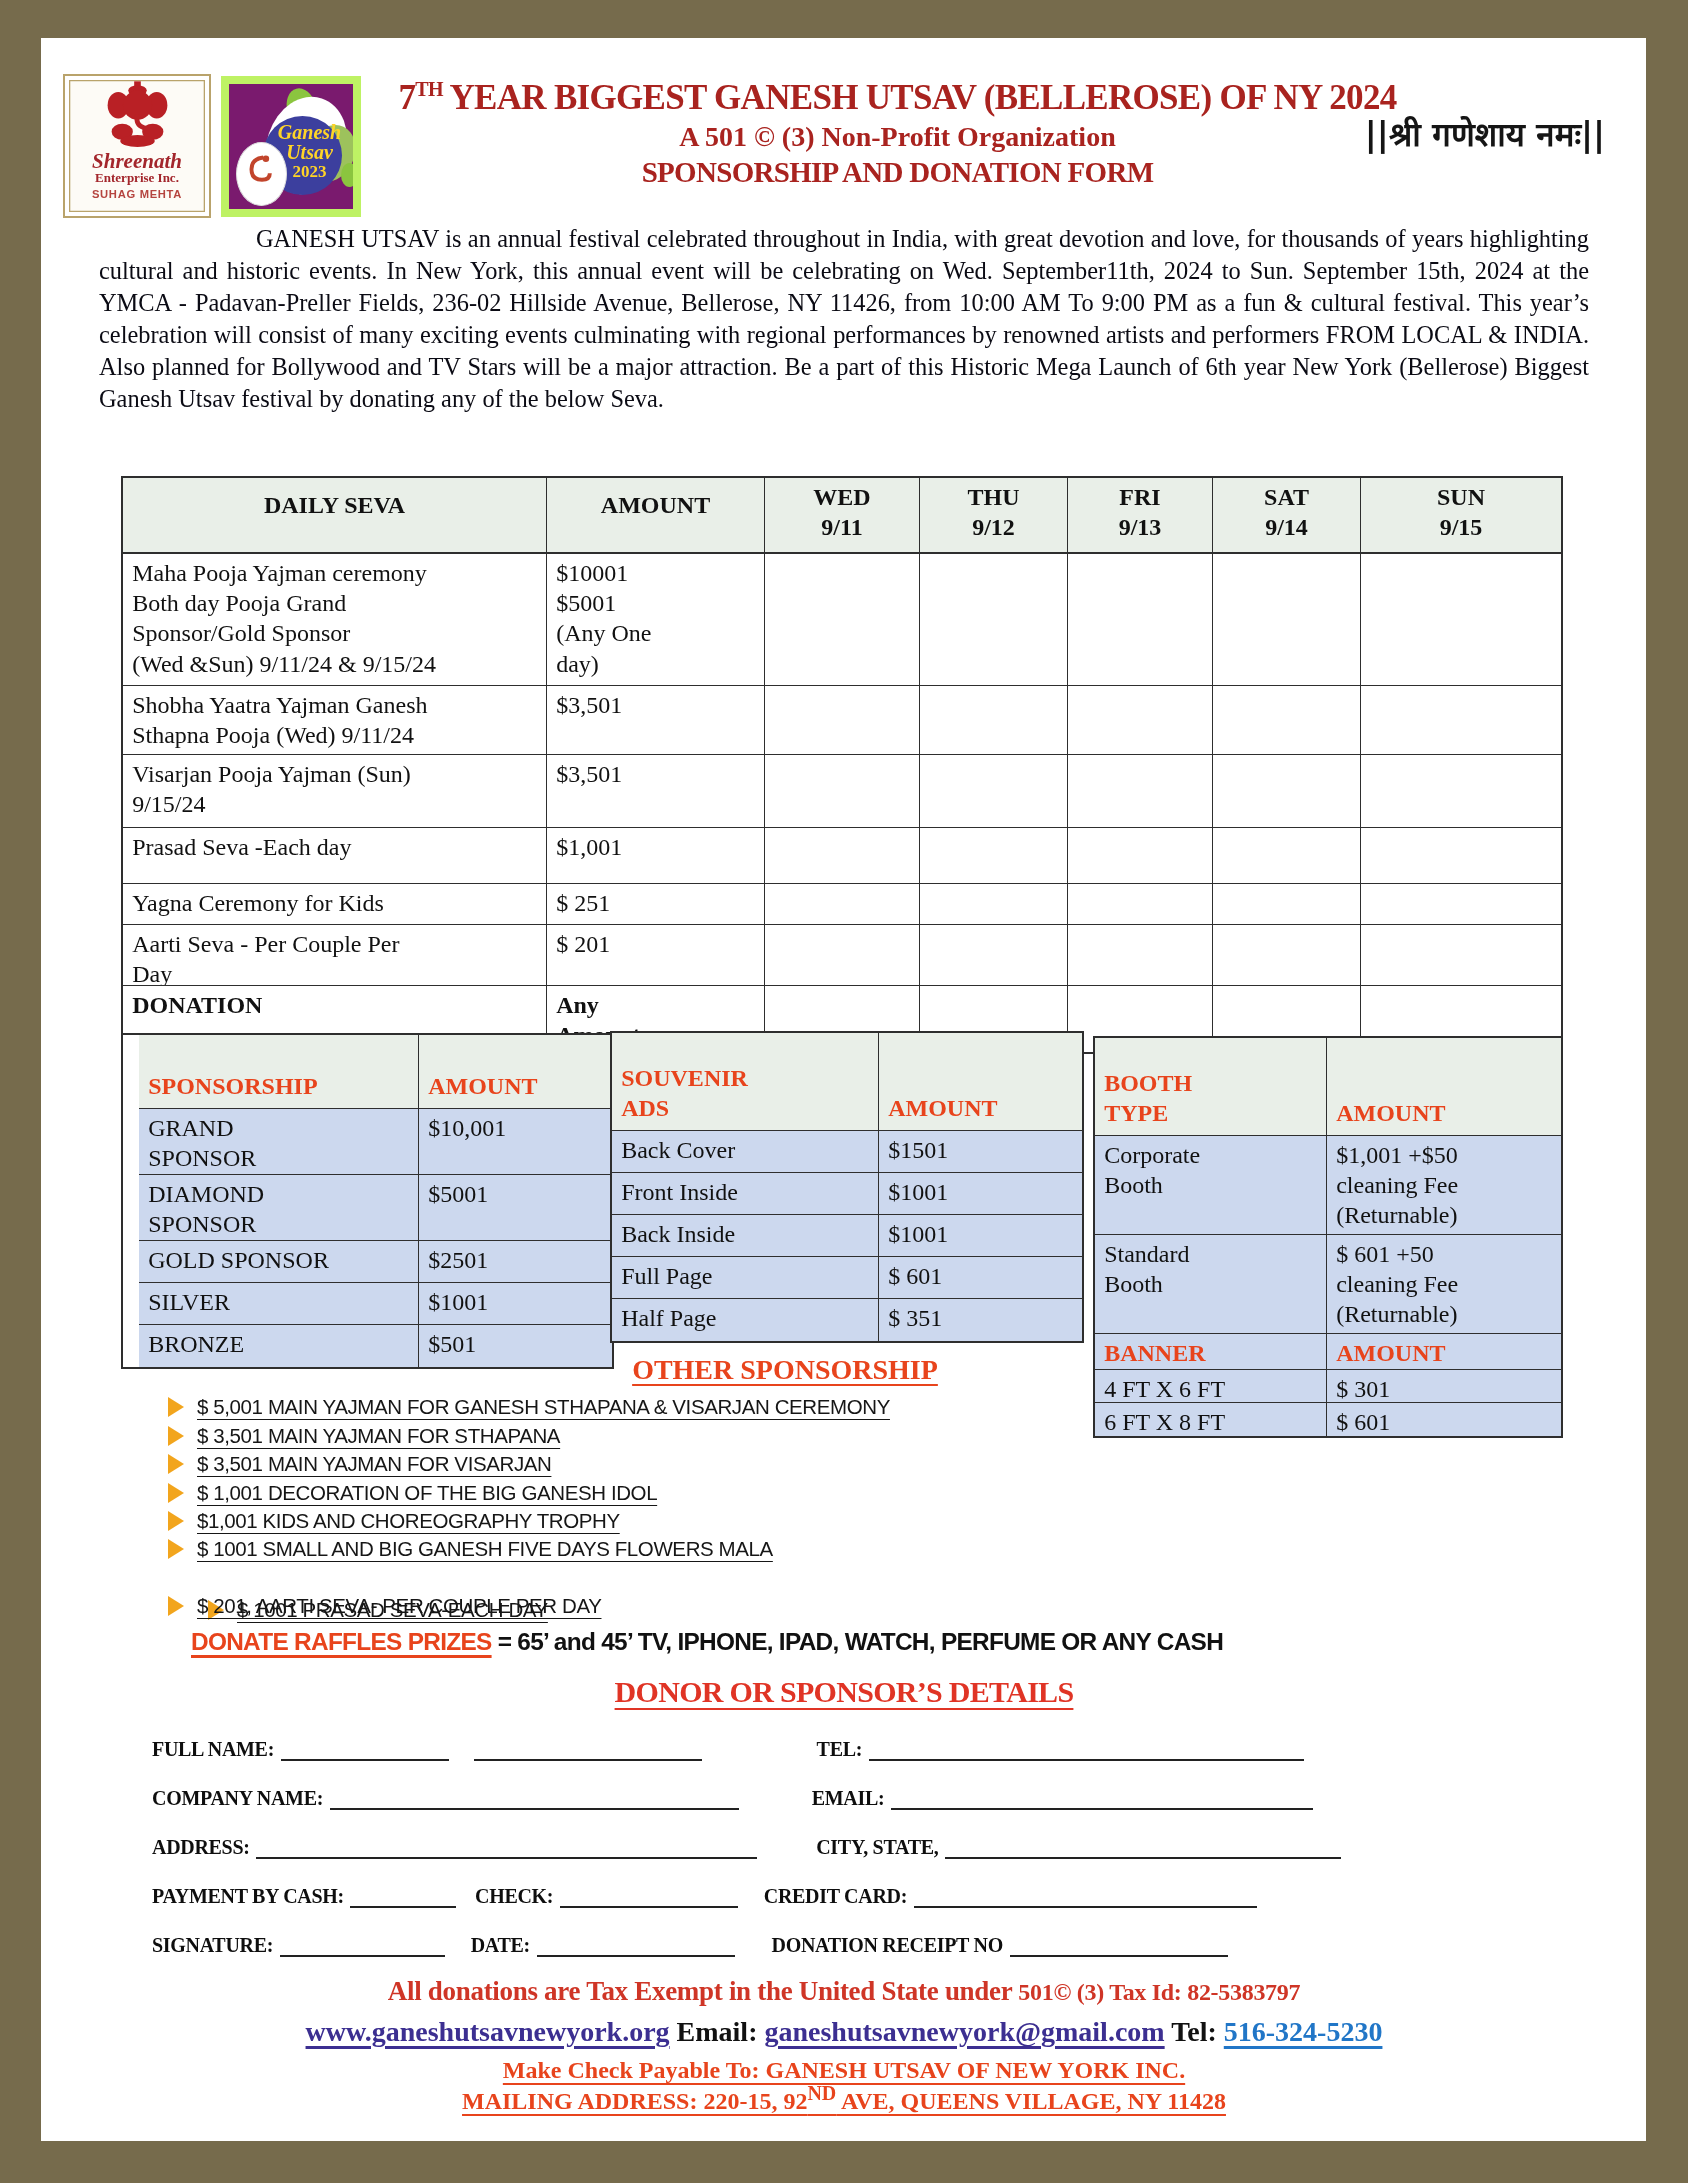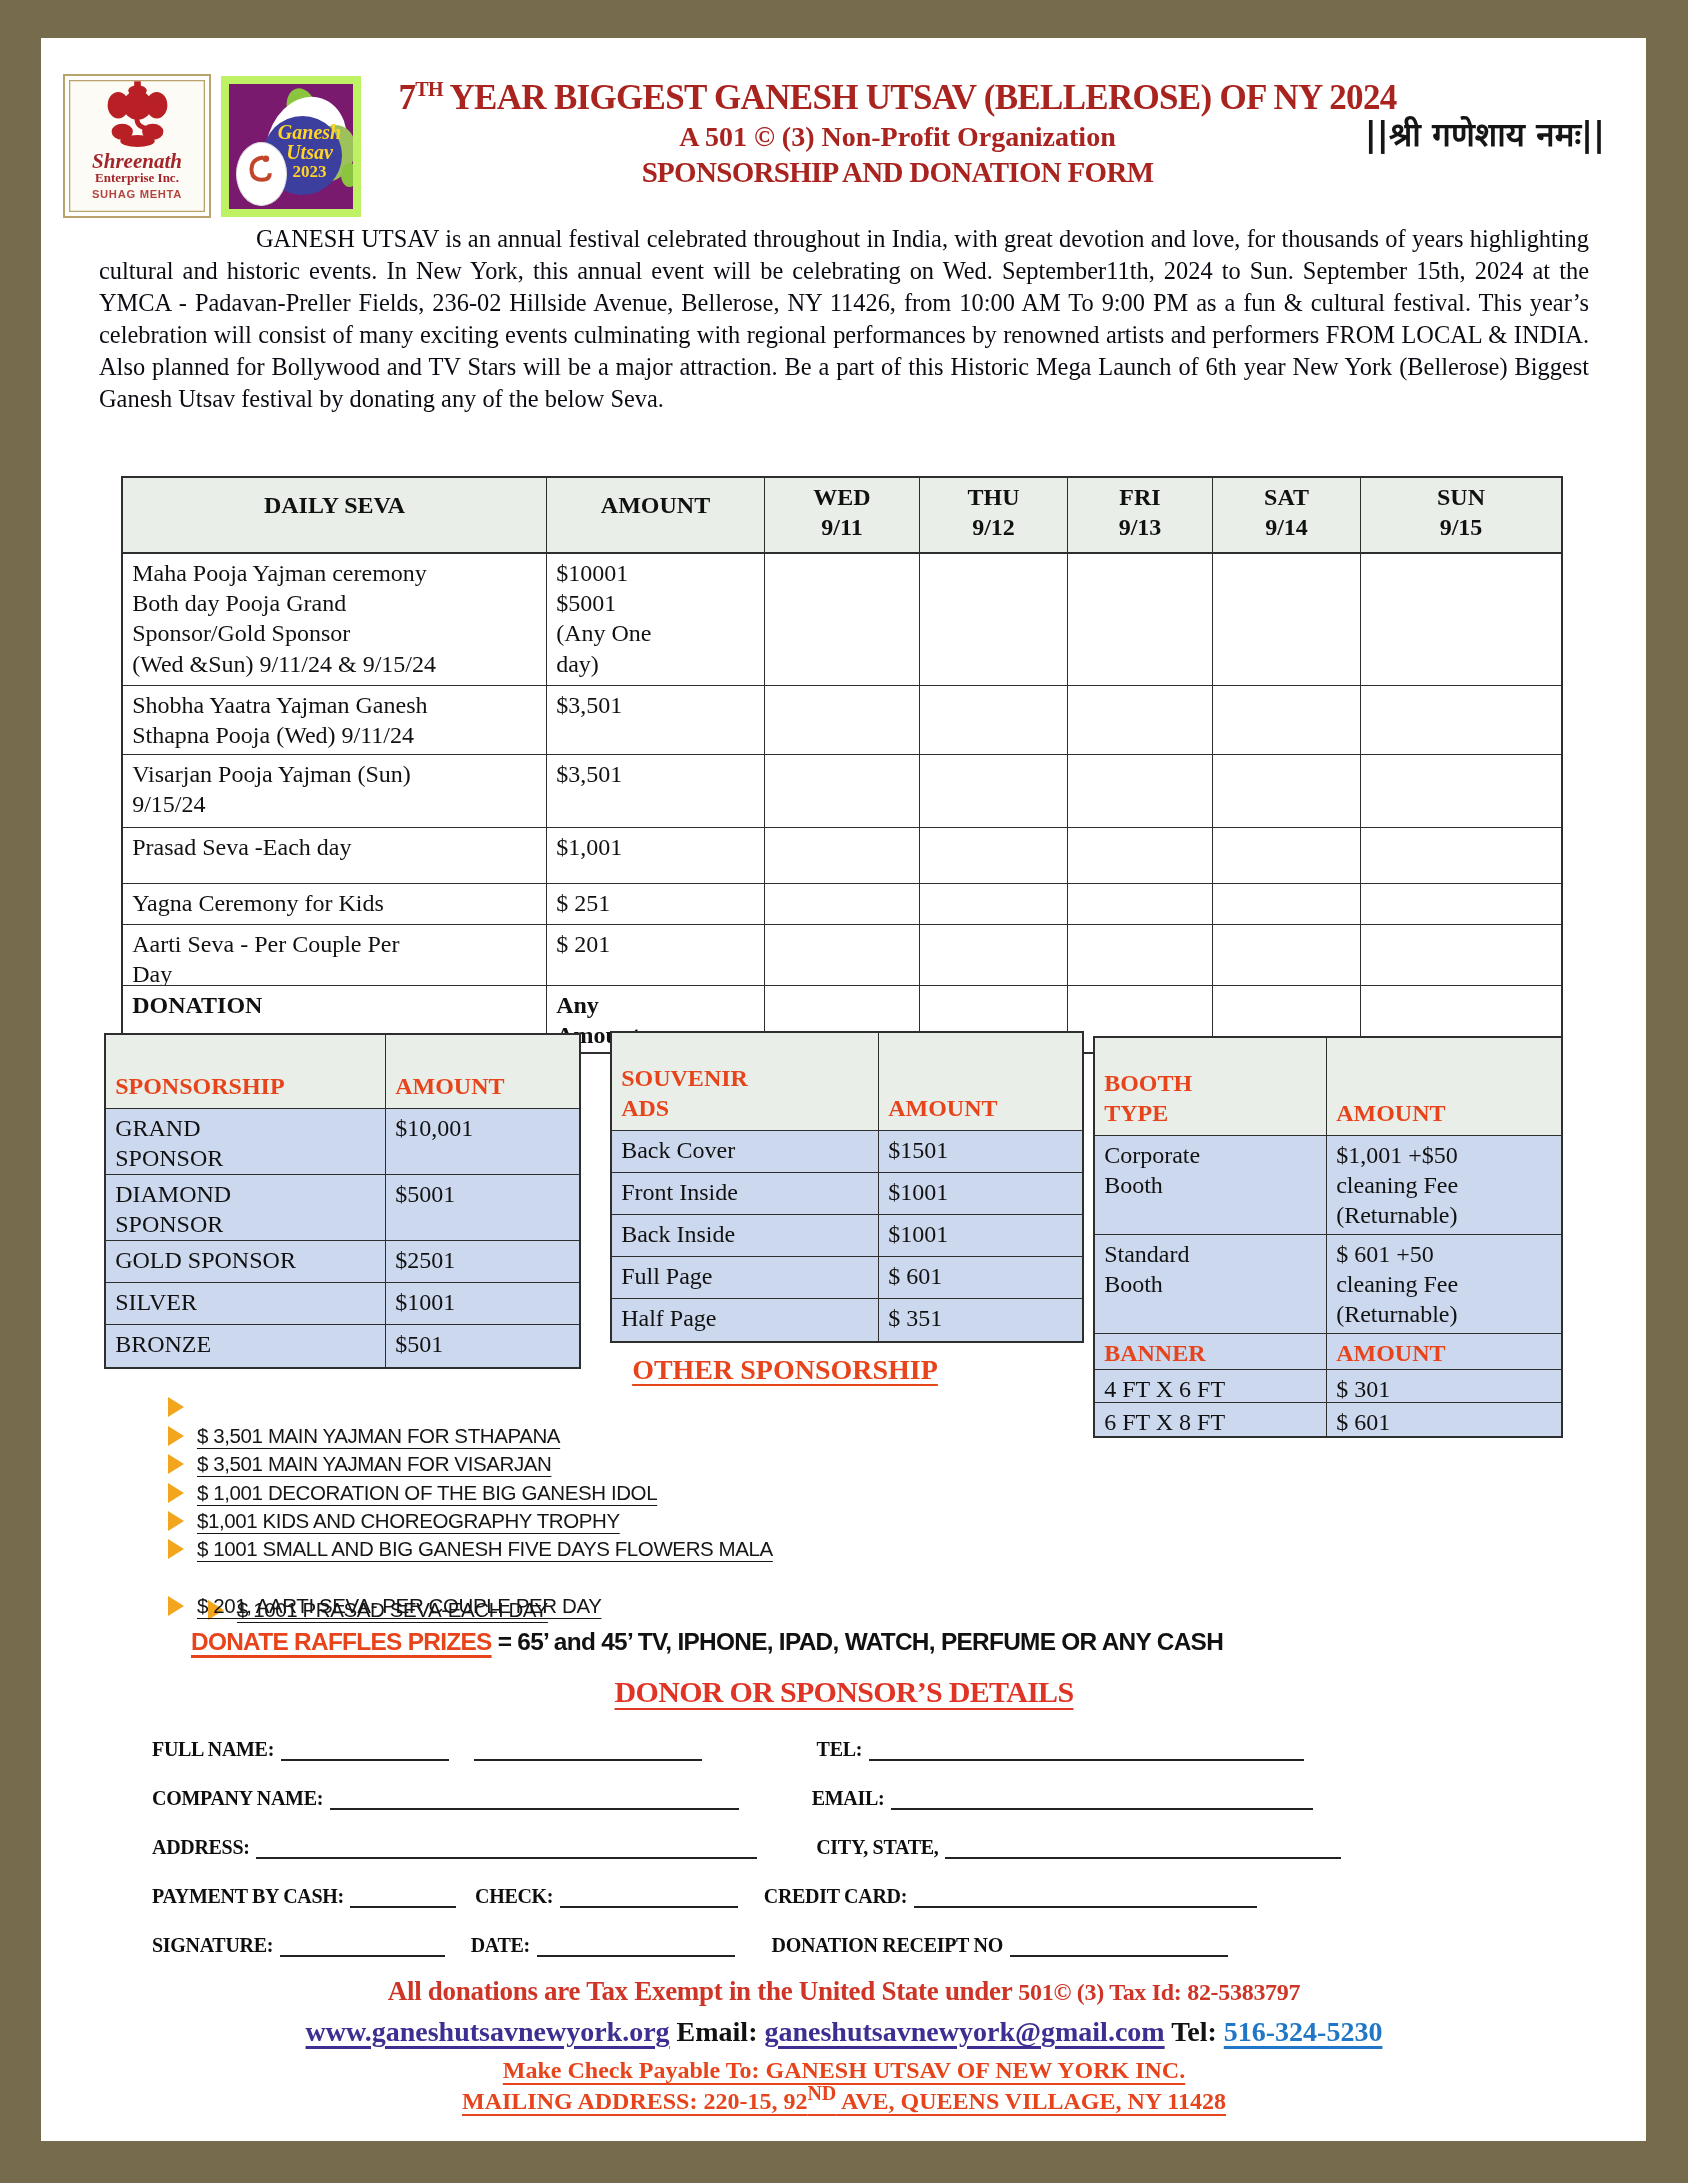--- a/index.html
+++ b/index.html
@@ -42,21 +42,21 @@
   .center{text-align:center;}
   .orange{color:#e8441c;}
   .bluerow{background:#ccd8ee;}
   .bend{display:flex;align-items:flex-end;padding-bottom:6.6px;}
   .boldcell{font-weight:bold;}
 
   .daily{left:121px;top:476px;}
   .daily .grow{grid-template-columns:424px 218px 155px 148px 145px 148px 200px;}
   .daily .hrow .c{border-bottom:2.6px solid #2e2e2e;}
 
-  .sp-left{left:104px;top:1033px;}
+  .sp-left{left:121px;top:1033px;padding-left:16px;}
   .sp-left .grow{grid-template-columns:280px 193px;}
   .sp-mid{left:610px;top:1031px;}
   .sp-mid .grow{grid-template-columns:267px 203px;}
   .sp-right{left:1093px;top:1036px;}
   .sp-right .grow{grid-template-columns:232px 234px;}
 
   
   .other-head{position:absolute;left:455px;top:1354px;width:660px;text-align:center;font-weight:bold;font-size:28px;color:#e8441c;text-decoration:underline;text-decoration-thickness:2px;text-underline-offset:5.3px;}
   .bullet-row{position:absolute;left:168px;display:flex;align-items:center;gap:13px;height:28px;}
   .tri{width:0;height:0;border-left:16px solid #f2a51d;border-top:10px solid transparent;border-bottom:10px solid transparent;flex:0 0 auto;}
@@ -335,20 +335,21 @@
     <div class="grow lastrow" style="height:33px;">
       <div class="c bluerow">6 FT X 8 FT</div>
       <div class="c bluerow">$ 601</div>
     </div>
   </div>
 
   <div class="other-head">OTHER SPONSORSHIP</div>
 
   <div class="bullet-row" style="top:1393px;">
     <span class="tri"></span>
+    <span class="btxt">$ 5,001    MAIN YAJMAN FOR GANESH STHAPANA &amp; VISARJAN CEREMONY</span>
   </div>
   <div class="bullet-row" style="top:1422px;">
     <span class="tri"></span>
     <span class="btxt">$ 3,501    MAIN YAJMAN FOR STHAPANA</span>
   </div>
   <div class="bullet-row" style="top:1450px;">
     <span class="tri"></span>
     <span class="btxt">$ 3,501    MAIN YAJMAN FOR VISARJAN</span>
   </div>
   <div class="bullet-row" style="top:1479px;">

